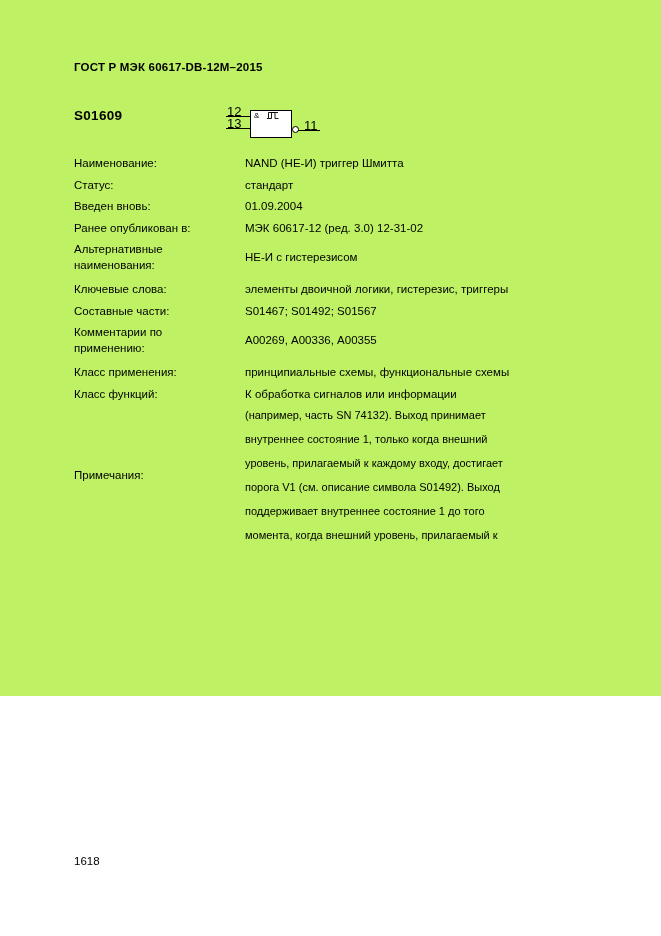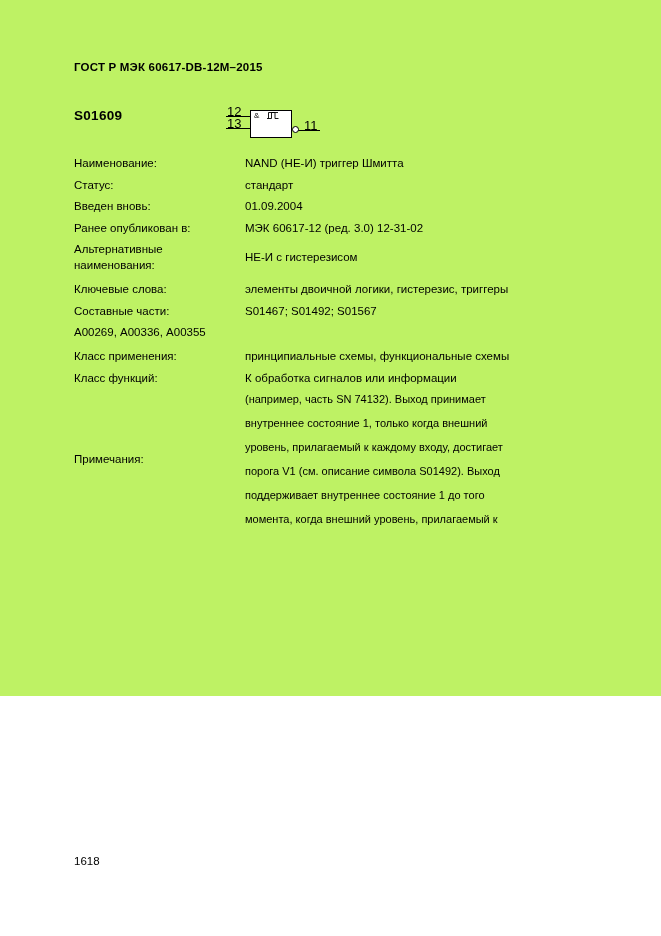--- a/index.html
+++ b/index.html
@@ -197,20 +197,22 @@
       <div class="prop-label">Ключевые слова:</div>
       <div class="prop-value">элементы двоичной логики, гистерезис, триггеры</div>
     </div>
 
     <div class="prop-row">
       <div class="prop-label">Составные части:</div>
       <div class="prop-value">S01467; S01492; S01567</div>
     </div>
 
     <div class="prop-row tall">
+      <div class="prop-label">Комментарии по
+применению:</div>
       <div class="prop-value">А00269, А00336, А00355</div>
     </div>
 
 
     <div class="prop-row">
       <div class="prop-label">Класс применения:</div>
       <div class="prop-value">принципиальные схемы, функциональные схемы</div>
     </div>
 
     <div class="prop-row">

